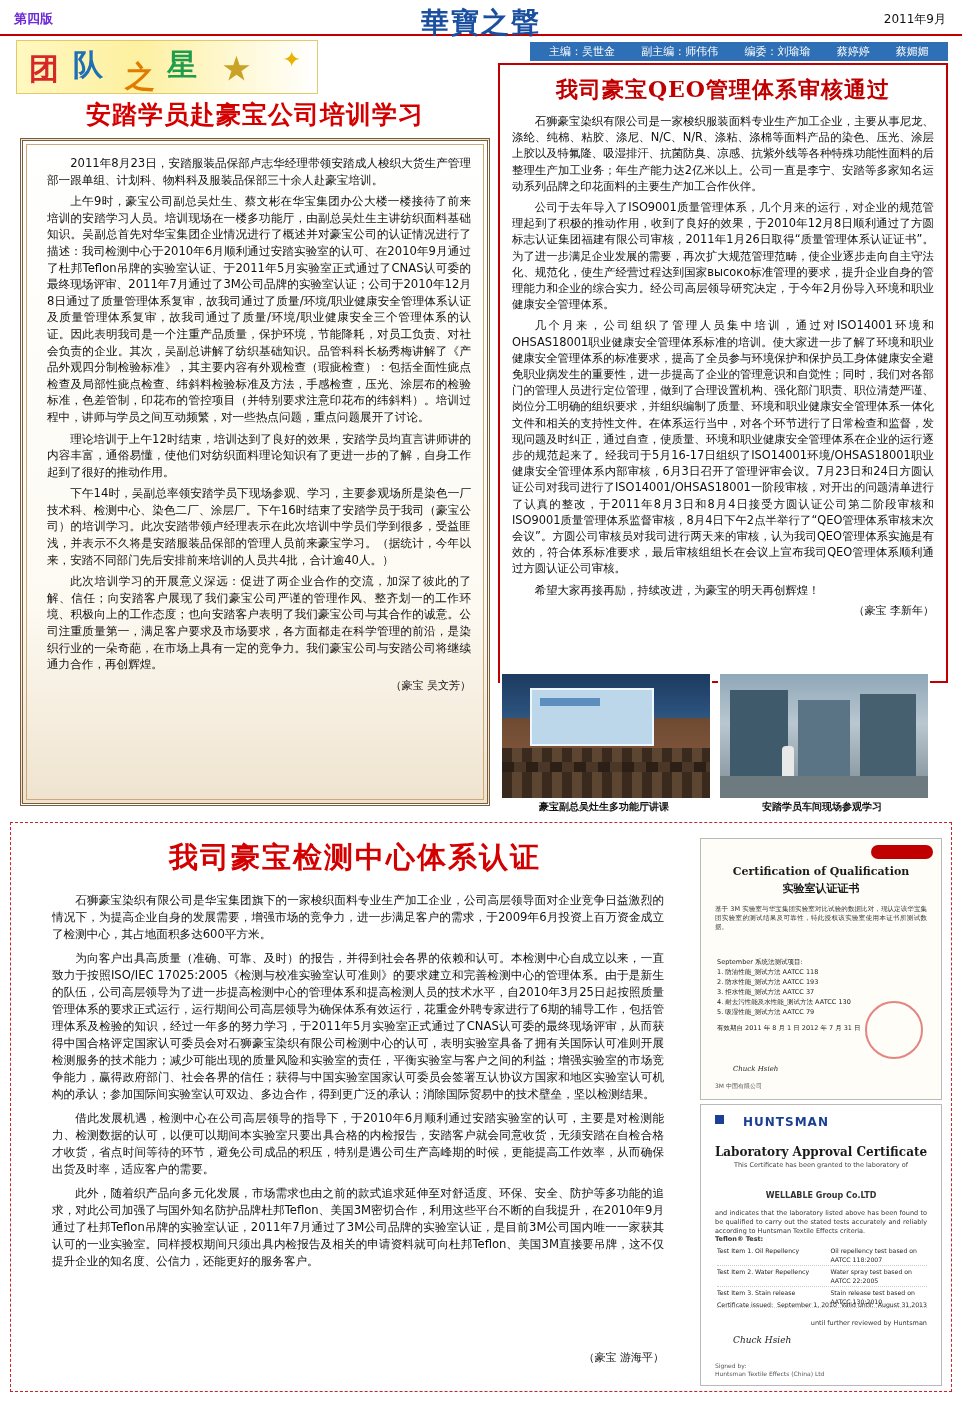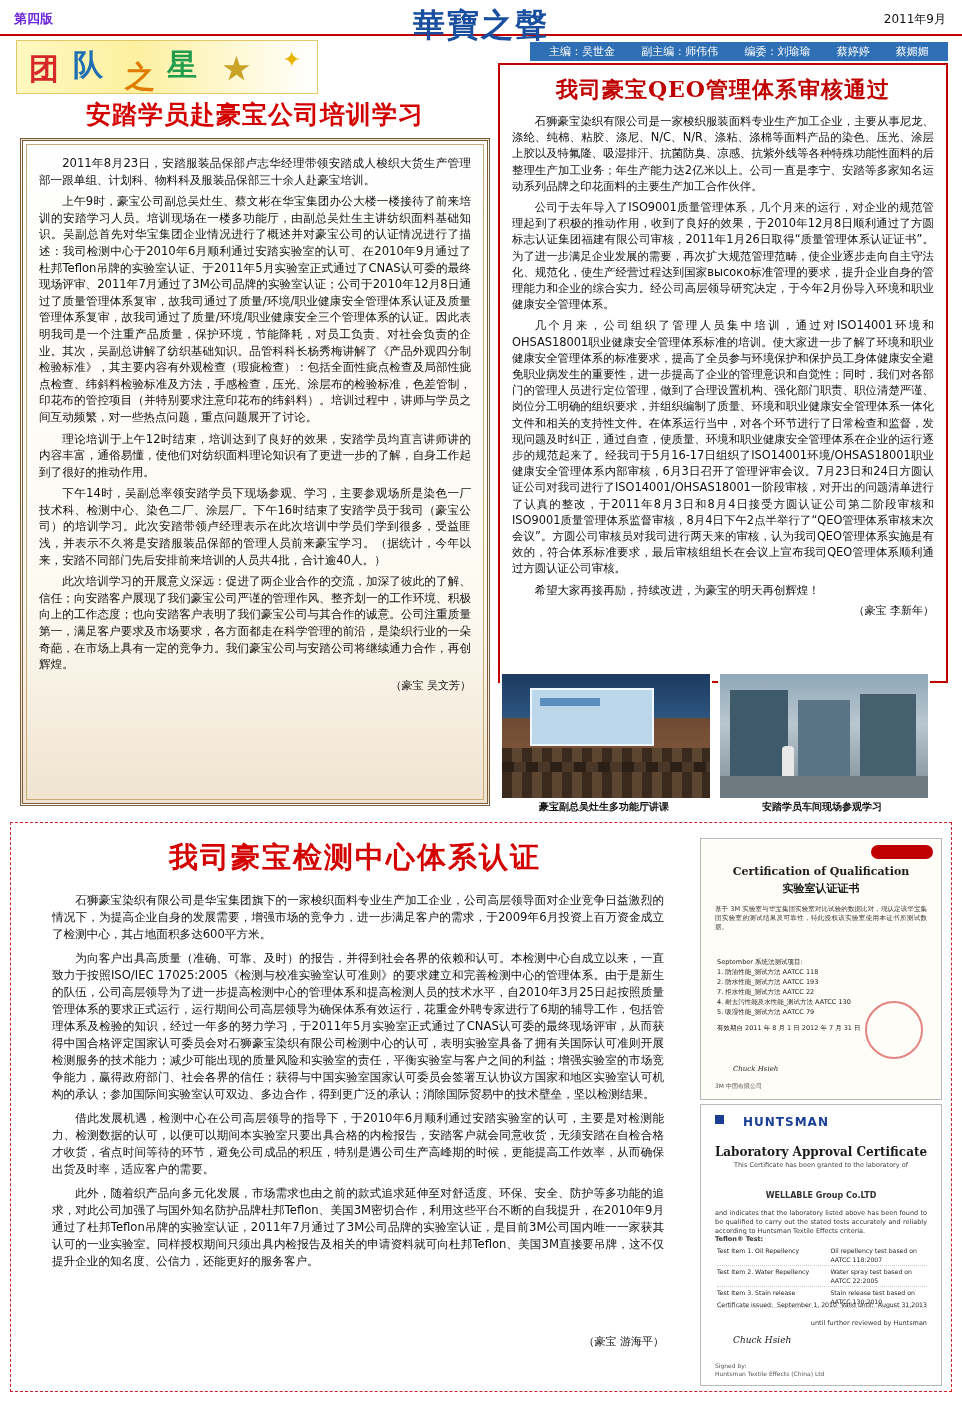--- a/index.html
+++ b/index.html
@@ -17,21 +17,21 @@
     position:absolute;left:0;top:0;width:962px;height:36px;
     border-bottom:2px solid #c00000;
     box-sizing:border-box;
   }
   .mh-left{
     position:absolute;left:14px;top:10px;
     font-size:13px;color:#6d28d9;font-weight:bold;
   }
   .mh-title{
     position:absolute;left:0;top:4px;width:962px;text-align:center;
-    font-size:32px;font-weight:bold;color:#1a4fa0;
+    font-size:28px;font-weight:bold;color:#1a4fa0;
     font-family:Liberation Mono, monospace;
     letter-spacing:2px;
   }
   .mh-right{
     position:absolute;right:16px;top:11px;
     font-size:12px;color:#111;
   }
 
   
   .edbar{
@@ -69,21 +69,21 @@
     font-family:"DejaVu Serif","Liberation Serif",serif;
     letter-spacing:1px;
   }
 
   
   .lframe{
     position:absolute;left:20px;top:138px;width:470px;height:668px;
     border:3px double #7a5b3a;
     background:linear-gradient(180deg,#ffffff 0%,#fdfaf2 70%,#efe3cf 100%);
     box-sizing:border-box;
-    padding:14px 16px 10px 16px;
+    padding:14px 16px 10px 24px;
   }
   .lframe:before{
     content:"";position:absolute;left:3px;top:3px;right:3px;bottom:3px;
     border:1px solid #c8a97a;pointer-events:none;
   }
   .lbody{
     position:relative;
     font-size:11.6px;line-height:16.6px;color:#111;
     text-align:justify;
     font-family:"DejaVu Sans","Liberation Sans",sans-serif;
@@ -143,21 +143,21 @@
   .bh{
     position:absolute;left:10px;top:838px;width:690px;text-align:center;
     font-size:29px;font-weight:bold;color:#d40000;
     font-family:"DejaVu Serif","Liberation Serif",serif;letter-spacing:2px;
   }
   .bbody{
     position:absolute;left:44px;top:892px;width:620px;height:476px;
     font-size:11.6px;line-height:17px;color:#111;text-align:justify;
   }
   .bbody p{margin:0 0 7px 8px;text-indent:2em;}
-  .bsign{position:absolute;right:0;bottom:18px;font-size:11px;}
+  .bsign{position:absolute;right:0;bottom:2px;font-size:11px;}
 
   
   .cert{
     position:absolute;border:1px solid #b9b9b9;background:#fffdf7;
     box-sizing:border-box;overflow:hidden;
   }
   .cert1{left:700px;top:838px;width:242px;height:262px;}
   .cert2{left:700px;top:1104px;width:242px;height:282px;background:#ffffff;}
   .cert .brandbar{
     position:absolute;right:8px;top:6px;width:62px;height:14px;
@@ -294,21 +294,21 @@
 
   <div class="cert cert1">
     <div class="brandbar"></div>
     <div class="ctitle">Certification of Qualification</div>
     <div class="csub">实验室认证证书</div>
     <div class="clines">基于 3M 实验室与华宝集团实验室对比试验的数据比对，现认定该华宝集团实验室的测试结果及可靠性，特此授权该实验室使用本证书所测试数据。</div>
     <div class="clist">
       <div>September 系统法测试项目:</div>
       <div>1. 防油性能_测试方法 AATCC 118</div>
       <div>2. 防水性能_测试方法 AATCC 193</div>
-      <div>7. 拒水性能_测试方法 AATCC 22</div>
+      <div>3. 拒水性能_测试方法 AATCC 37</div>
       <div>4. 耐去污性能及水性能_测试方法 AATCC 130</div>
       <div>5. 吸湿性能_测试方法 AATCC 79</div>
       <div style="margin-top:6px">有效期自 2011 年 8 月 1 日 2012 年 7 月 31 日</div>
     </div>
     <div class="cstamp"></div>
     <div class="csign">Chuck Hsieh</div>
     <div class="cfoot">
       <span>3M 中国有限公司</span>
     </div>
   </div>

